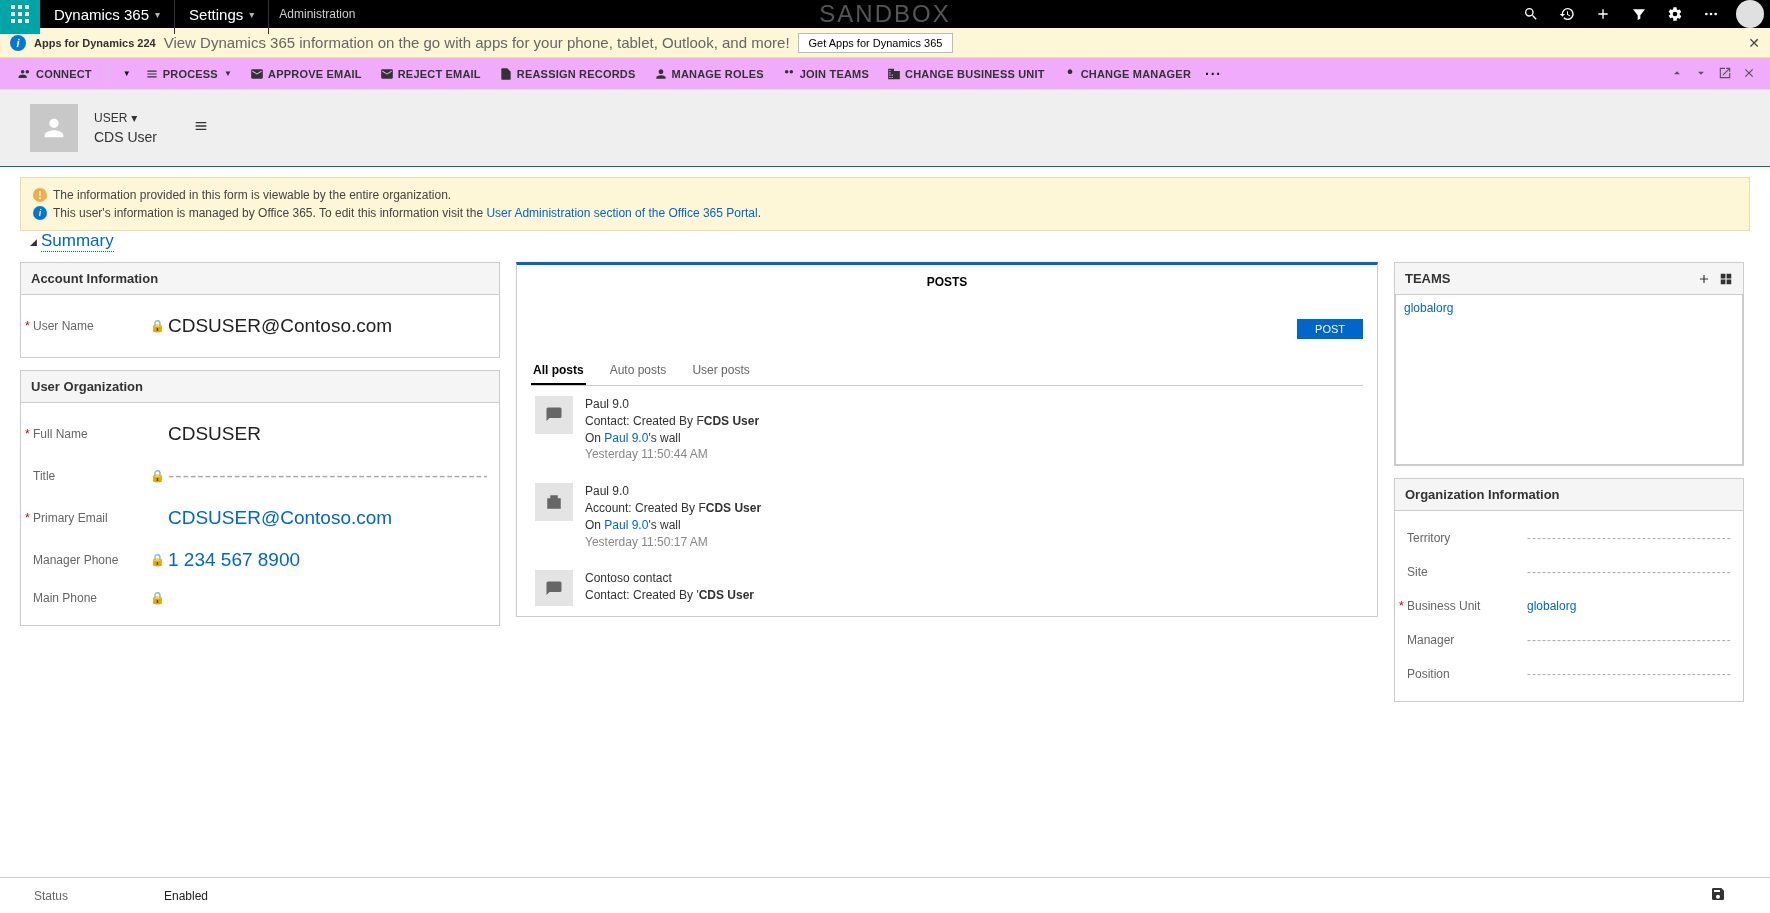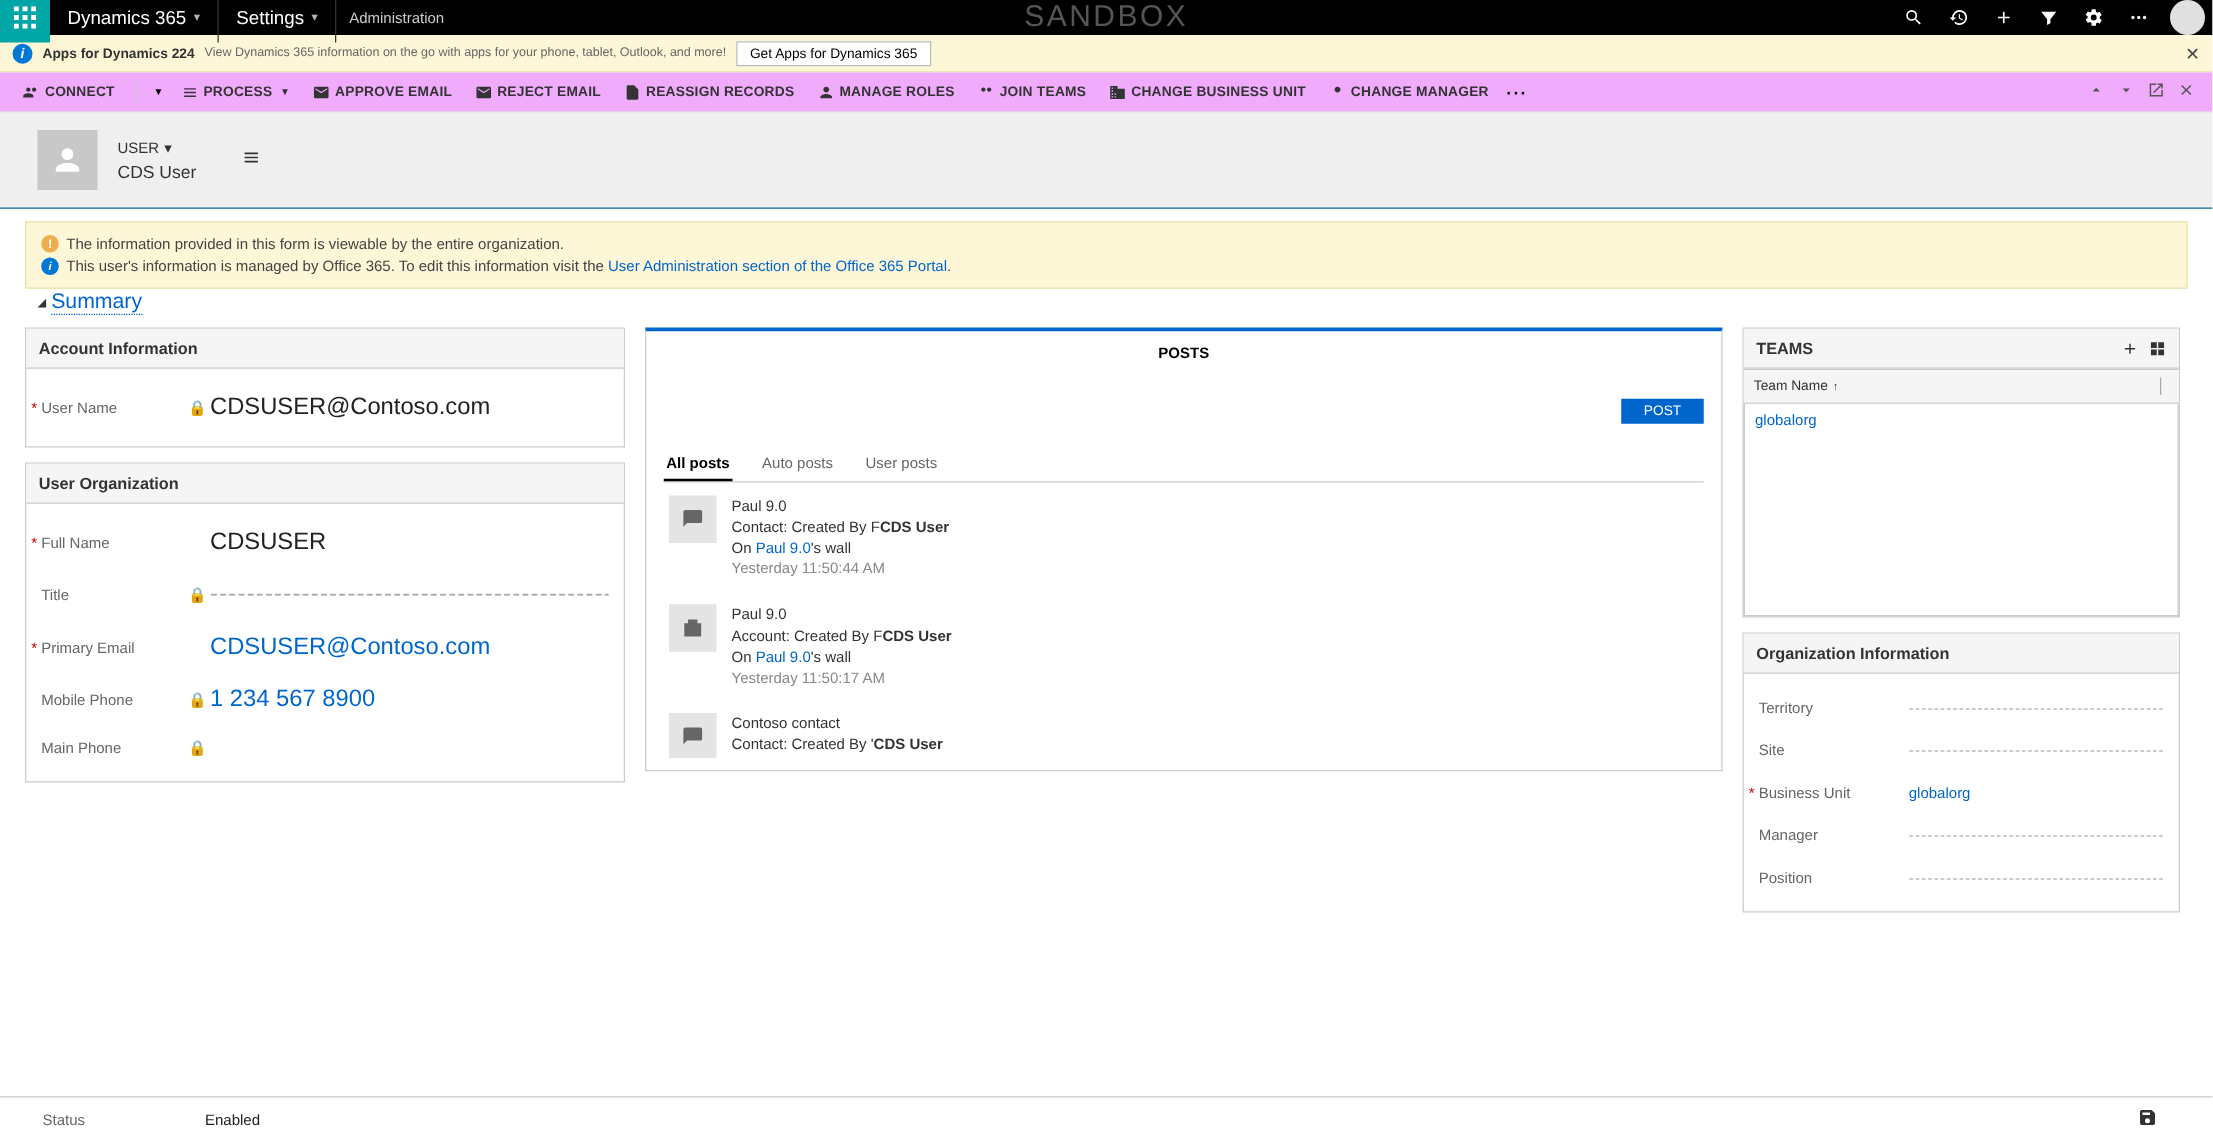--- a/index.html
+++ b/index.html
@@ -15,21 +15,21 @@
   .sandbox { position:absolute; left:50%; transform:translateX(-50%); font-size:24px; color:#555; letter-spacing:2px; font-weight:300; }
   .top-right { margin-left:auto; display:flex; align-items:center; gap:2px; padding-right:6px; }
   .ticon { width:34px; height:40px; display:flex; align-items:center; justify-content:center; cursor:pointer; }
   .ticon svg { width:16px; height:16px; fill:#fff; }
   .avatar-top { width:28px; height:28px; border-radius:50%; background:#e0e0e0; margin-left:6px; cursor:pointer; }
 
   
   .yellowbar { background:#fdf6d7; height:30px; display:flex; align-items:center; padding:0 10px; font-size:11px; color:#333; gap:8px; border-bottom:1px solid #e8dfa8; }
   .info-icon { width:16px; height:16px; border-radius:50%; background:#0078d4; color:#fff; display:flex; align-items:center; justify-content:center; font-size:11px; font-weight:bold; font-style:italic; }
   .apps-title { font-weight:600; font-size:11px; }
-  .yellowbar .msg { color:#666; font-size:10px; }
+  .yellowbar .msg { color:#666; font-size:15px; }
   .getapps-btn { background:#fff; border:1px solid #bbb; padding:3px 10px; font-size:11px; cursor:pointer; }
   .yellowbar .closex { margin-left:auto; font-size:14px; cursor:pointer; color:#444; }
 
   
   .cmdbar { height:32px; background:#f0abfc; border-bottom:1px solid #ddd; display:flex; align-items:center; padding:0 14px; font-size:11px; gap:10px; }
   .cmd { display:flex; align-items:center; gap:4px; padding:0 4px; cursor:pointer; font-weight:600; color:#333; text-transform:uppercase; letter-spacing:.2px; }
   .cmd svg { width:14px; height:14px; fill:#333; }
   .cmd-sep { width:1px; height:16px; background:#ccc; margin:0 2px; }
   .cmd-drop { font-size:8px; padding-left:2px; }
   .cmdright { margin-left:auto; display:flex; align-items:center; gap:10px; }
@@ -332,21 +332,21 @@
             <div class="lbl">Title</div>
             <div class="lock">🔒</div>
             <div class="val dash">--------------------------------------------------------------------</div>
           </div>
           <div class="fld">
             <div class="lbl req">Primary Email</div>
             <div class="lock"></div>
             <div class="val link">CDSUSER@Contoso.com</div>
           </div>
           <div class="fld">
-            <div class="lbl">Mobile Phone</div>
+            <div class="lbl">Manager Phone</div>
             <div class="lock">🔒</div>
             <div class="val link">1 234 567 8900</div>
           </div>
           <div class="fld">
             <div class="lbl">Main Phone</div>
             <div class="lock">🔒</div>
             <div class="val"></div>
           </div>
         </div>
       </div>
@@ -416,26 +416,20 @@
           <span>TEAMS</span>
           <div class="pact">
             <svg viewBox="0 0 24 24">
                 <path d="M19 13h-6v6h-2v-6H5v-2h6V5h2v6h6z"></path>
               </svg>
             <svg viewBox="0 0 24 24">
                 <path d="M3 3h8v8H3zM13 3h8v8h-8zM3 13h8v8H3zM13 13h8v8h-8z"></path>
               </svg>
           </div>
         </div>
-        <div class="teams-hdr" style="border-left:none;border-right:none;">
-          <span>Team Name</span>
-          <span class="sort">↑</span>
-          <span class="spacer"></span>
-            <span class="vline"></span>
-        </div>
         <div class="teams-list">
           <a href="#">globalorg</a>
         </div>
       </div>
 
       <div class="panel">
         <div class="panel-h">Organization Information</div>
         <div class="panel-body">
           <div class="org-fld">
               <div class="lbl">Territory</div>

